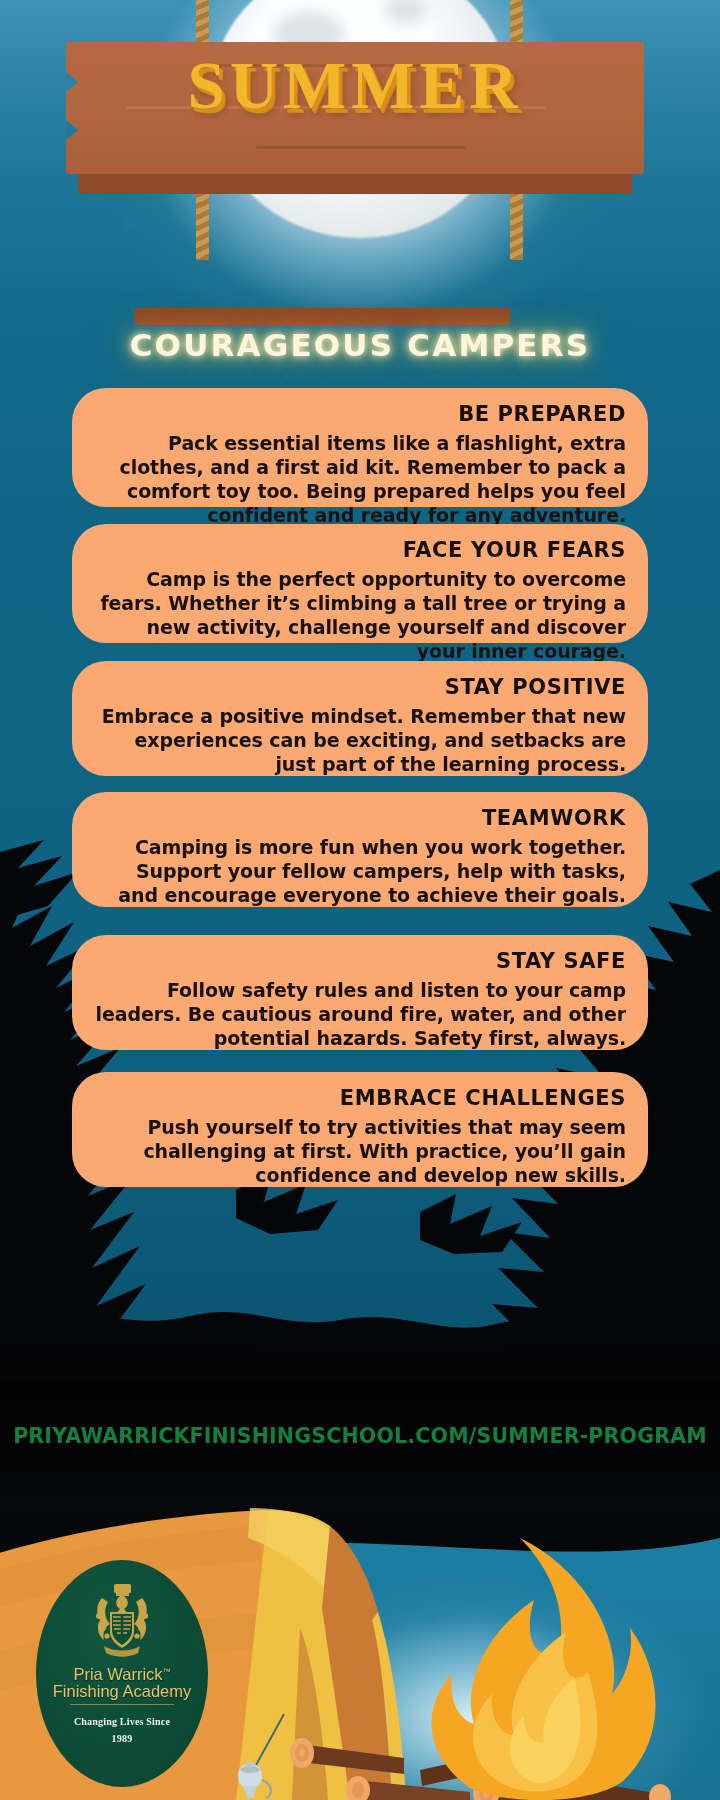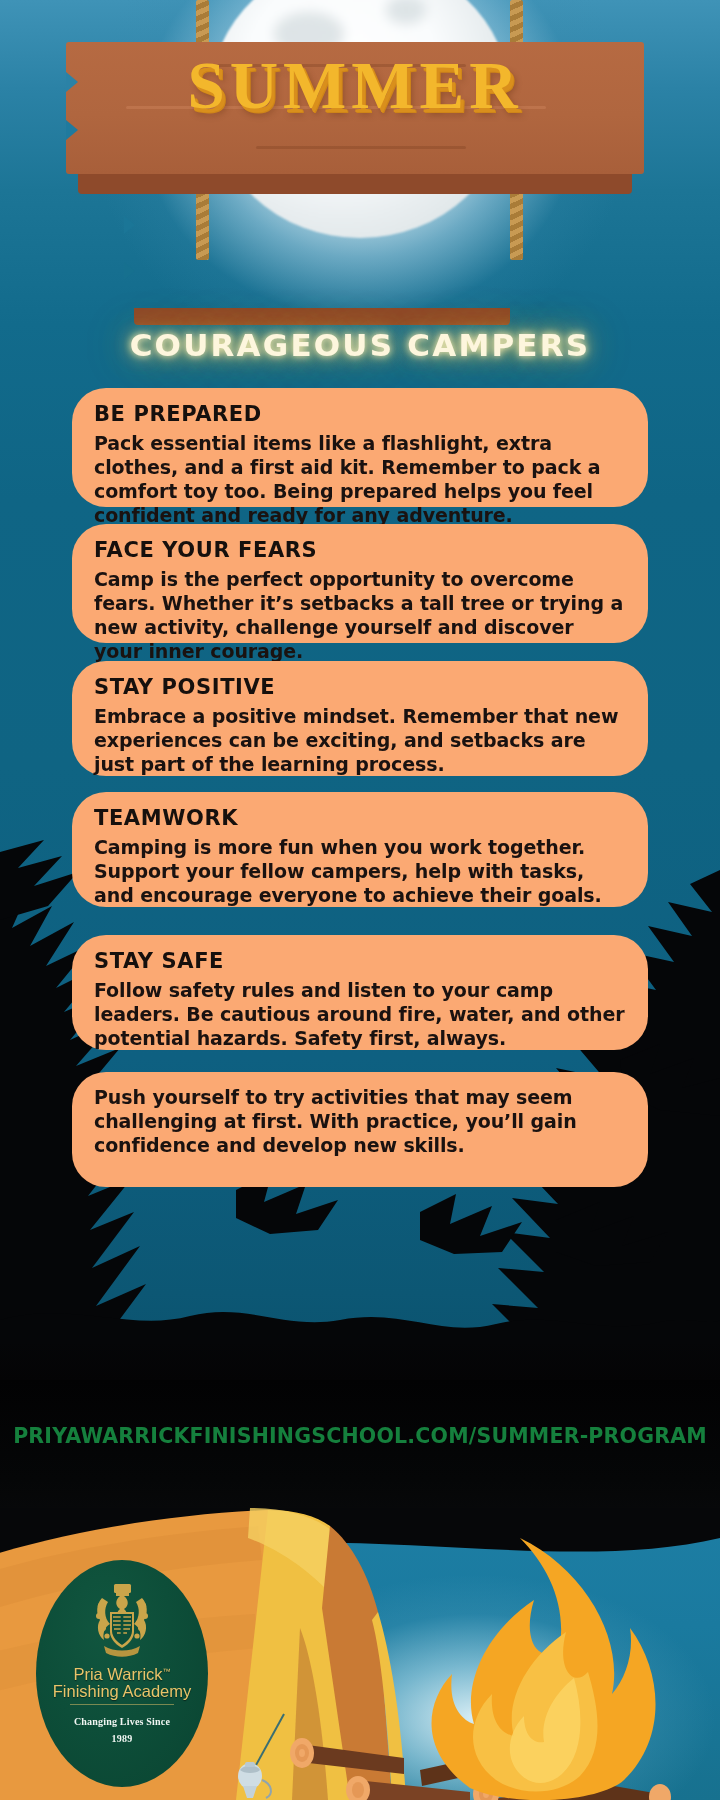--- a/index.html
+++ b/index.html
@@ -142,21 +142,21 @@
     position: absolute;
     left: 0; top: 0; width: 720px;
   }
   .card {
     position: absolute;
     left: 72px;
     width: 576px;
     background: #fba973;
     border-radius: 34px;
     padding: 14px 22px 16px 22px;
-    text-align: left;
+    text-align: right;
   }
   .card-title {
     font-family: "DejaVu Sans", sans-serif;
     font-weight: bold;
     font-size: 21px;
     color: #16100d;
     letter-spacing: 0.6px;
     margin-bottom: 5px;
     line-height: 1.2;
   }
@@ -302,39 +302,40 @@
 
   <div class="cards">
 
     <div class="card" style="top:388px; height:119px;">
       <div class="card-title">BE PREPARED</div>
       <div class="card-body">Pack essential items like a flashlight, extra clothes, and a first aid kit. Remember to pack a comfort toy too. Being prepared helps you feel confident and ready for any adventure.</div>
     </div>
 
     <div class="card" style="top:524px; height:119px;">
       <div class="card-title">FACE YOUR FEARS</div>
-      <div class="card-body">Camp is the perfect opportunity to overcome fears. Whether it’s setbacks a tall tree or trying a new activity, challenge yourself and discover your inner courage.</div>
+      <div class="card-body">Camp is the perfect opportunity to overcome fears. Whether it’s climbing a tall tree or trying a new activity, challenge yourself and discover your inner courage.</div>
     </div>
 
     <div class="card" style="top:661px; height:115px;">
       <div class="card-title">STAY POSITIVE</div>
       <div class="card-body">Embrace a positive mindset. Remember that new experiences can be exciting, and setbacks are just part of the learning process.</div>
     </div>
 
     <div class="card" style="top:792px; height:115px;">
       <div class="card-title">TEAMWORK</div>
       <div class="card-body">Camping is more fun when you work together. Support your fellow campers, help with tasks, and encourage everyone to achieve their goals.</div>
     </div>
 
     <div class="card" style="top:935px; height:115px;">
       <div class="card-title">STAY SAFE</div>
       <div class="card-body">Follow safety rules and listen to your camp leaders. Be cautious around fire, water, and other potential hazards. Safety first, always.</div>
     </div>
 
     <div class="card" style="top:1072px; height:115px;">
+      <div class="card-title">EMBRACE CHALLENGES</div>
       <div class="card-body">Push yourself to try activities that may seem challenging at first. With practice, you’ll gain confidence and develop new skills.</div>
     </div>
 
   </div>
 
   <div class="url">PRIYAWARRICKFINISHINGSCHOOL.COM/SUMMER-PROGRAM</div>
 
   <div class="bottom">
     <svg width="720" height="292" viewBox="0 0 720 292" xmlns="http://www.w3.org/2000/svg">
 

